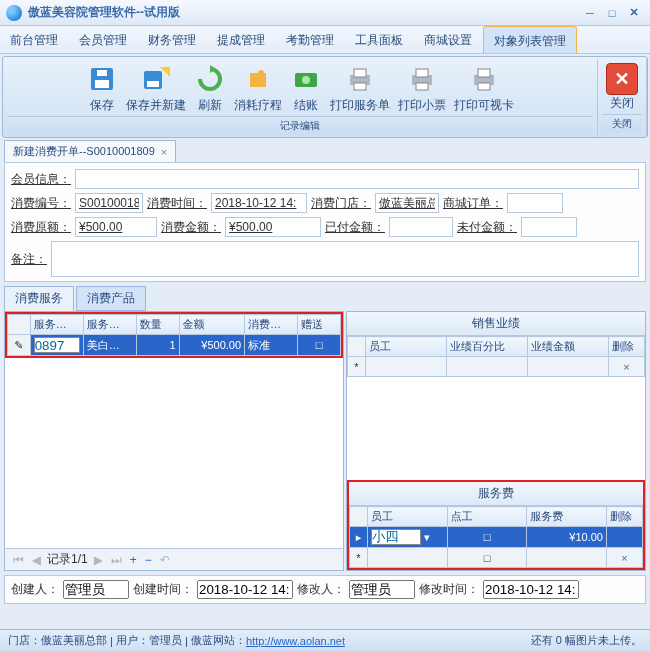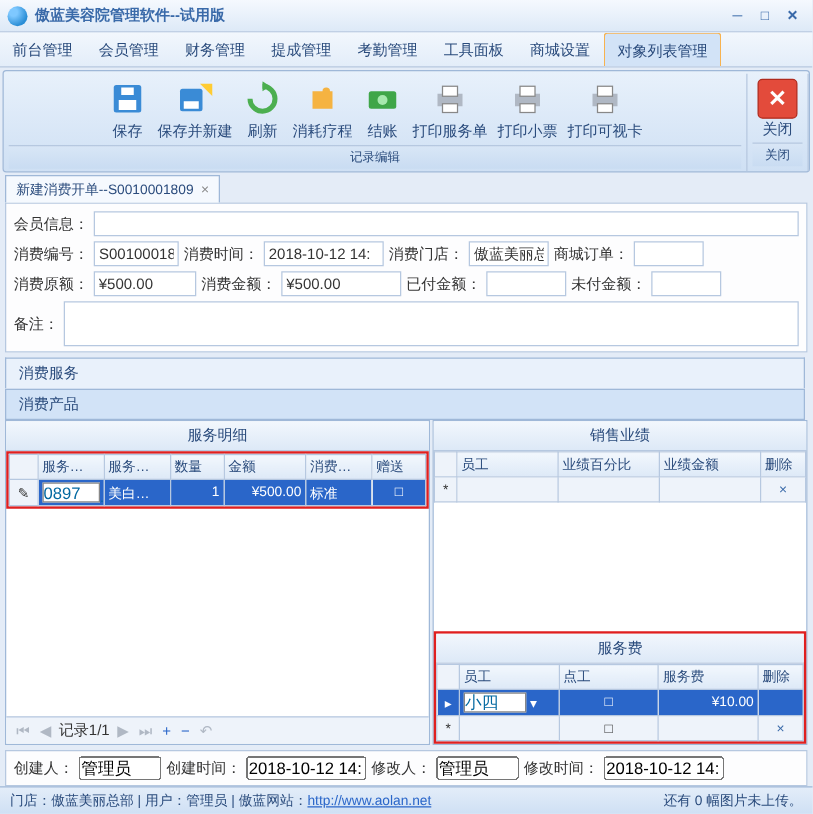--- a/index.html
+++ b/index.html
@@ -95,29 +95,30 @@
 }
 .doc-tab {
   background: #f5f9fe; border: 1px solid #9fb8d8; border-bottom: none;
   padding: 3px 8px; font-size: 11px; color: #2a4b7c;
   display: flex; align-items: center; gap: 6px;
 }
 .doc-tab .close-x { color: #888; cursor: pointer; }
 .form-area {
   background: #fdfdfe; border: 1px solid #b6c8e0; margin: 0 4px;
   padding: 6px 6px 0 6px;
+  text-decoration: underline;
 }
 .form-row { display: flex; align-items: center; margin-bottom: 4px; gap: 4px; flex-wrap: nowrap; }
 .form-row label { color: #333; white-space: nowrap; font-size: 12px; }
 .form-row input[type=text], .form-row .inp {
   border: 1px solid #b6c8e0; height: 20px; padding: 0 3px; background: #fff;
   font-size: 12px; color: #333;
 }
 .inner-tabs {
-  margin: 4px 4px 0 4px; display: flex; flex-direction: column;
+  margin: 4px 4px 0 4px; display: flex;
 }
 .inner-tab {
   padding: 3px 10px; border: 1px solid #9fb8d8; background: #fff;
   color: #2a4b7c; cursor: pointer; margin-right: 2px;
 }
 .inner-tab.active { background: #e9f1fb; border-bottom-color: #e9f1fb; }
 .inner-tab.inactive { background: #d2e3f7; }
 .grid-zone {
   display: flex; margin: 0 4px; gap: 2px; height: 260px;
 }
@@ -328,21 +329,20 @@
 </div>
 
 <div class="inner-tabs">
   <div class="inner-tab active">消费服务</div>
   <div class="inner-tab inactive">消费产品</div>
 </div>
 
 <div class="grid-zone">
 
   <div class="panel left">
-    <div class="panel-title">服务明细</div>
     <div class="redbox">
       <div class="grid">
         <div class="row hdr">
           <div class="cell star"></div>
           <div class="cell" style="width:42px">服务…</div>
           <div class="cell" style="width:42px">服务…</div>
           <div class="cell" style="width:34px">数量</div>
           <div class="cell" style="width:52px">金额</div>
           <div class="cell" style="width:42px">消费…</div>
           <div class="cell" style="width:34px">赠送</div>

